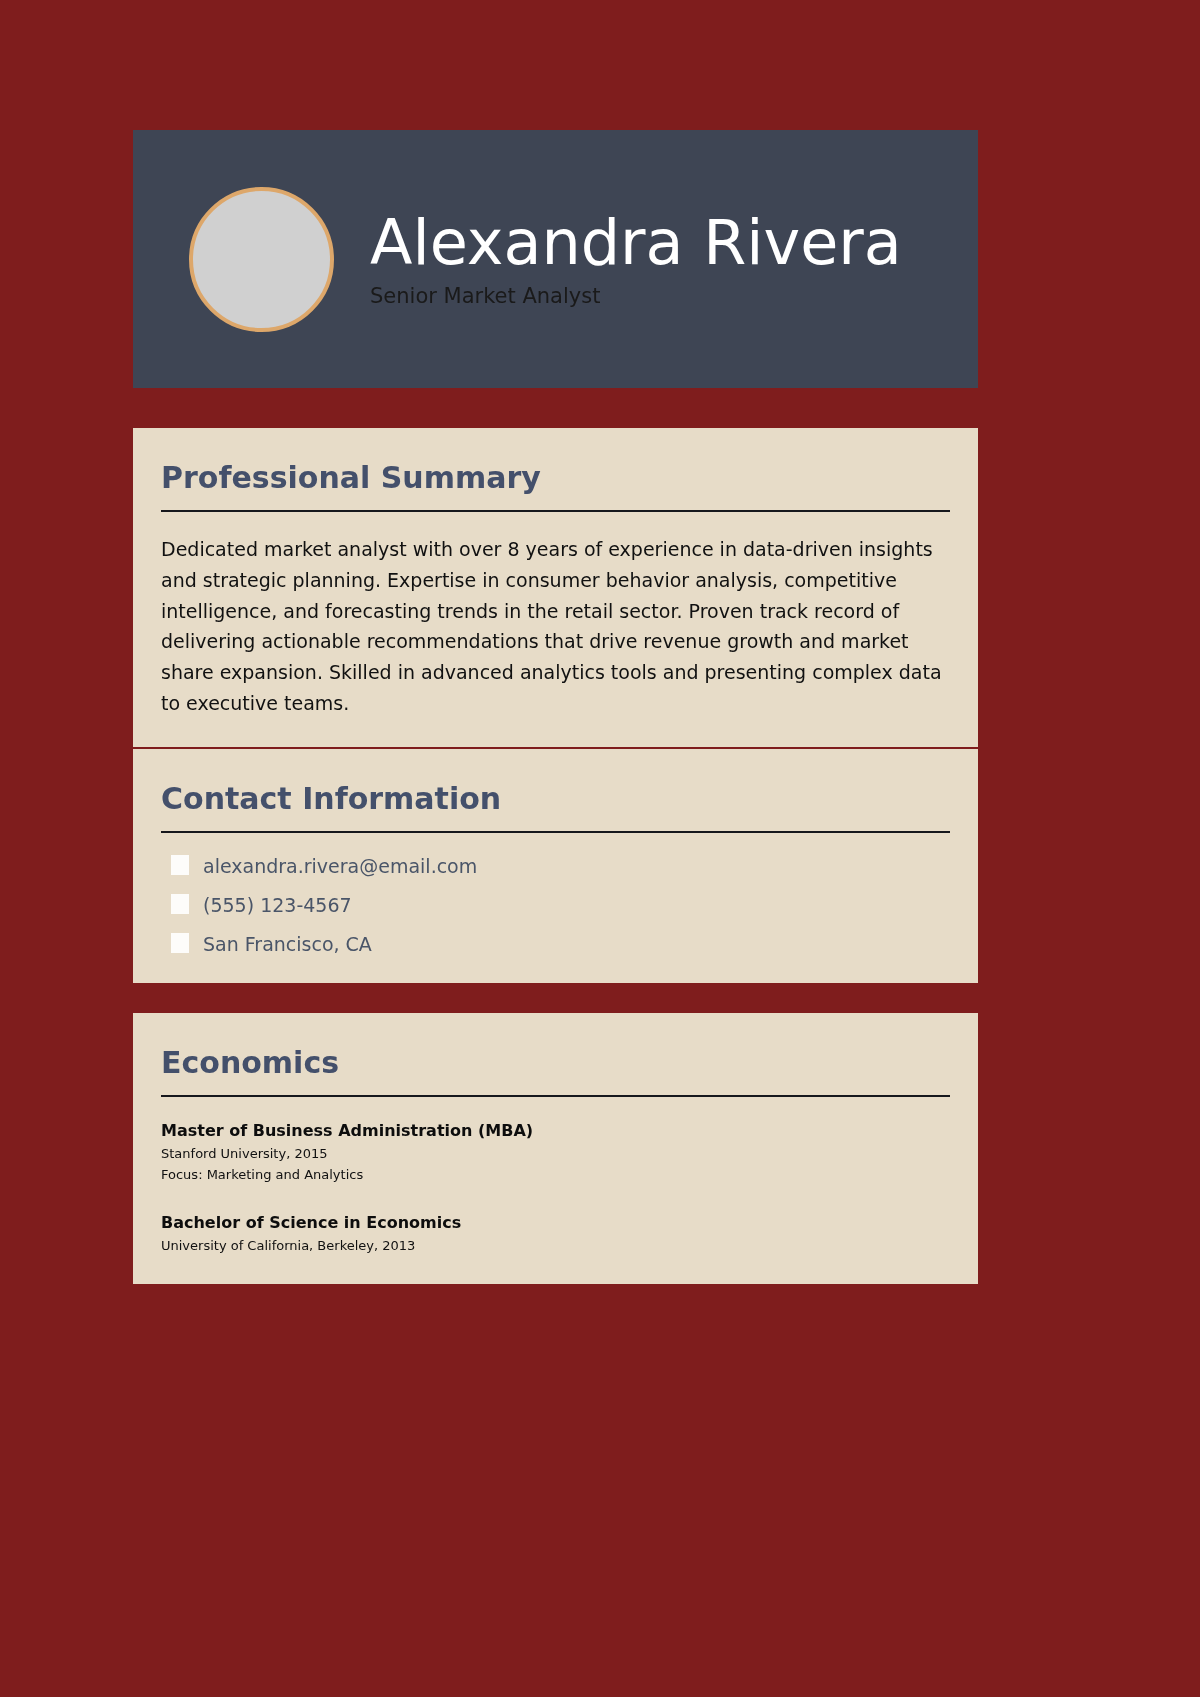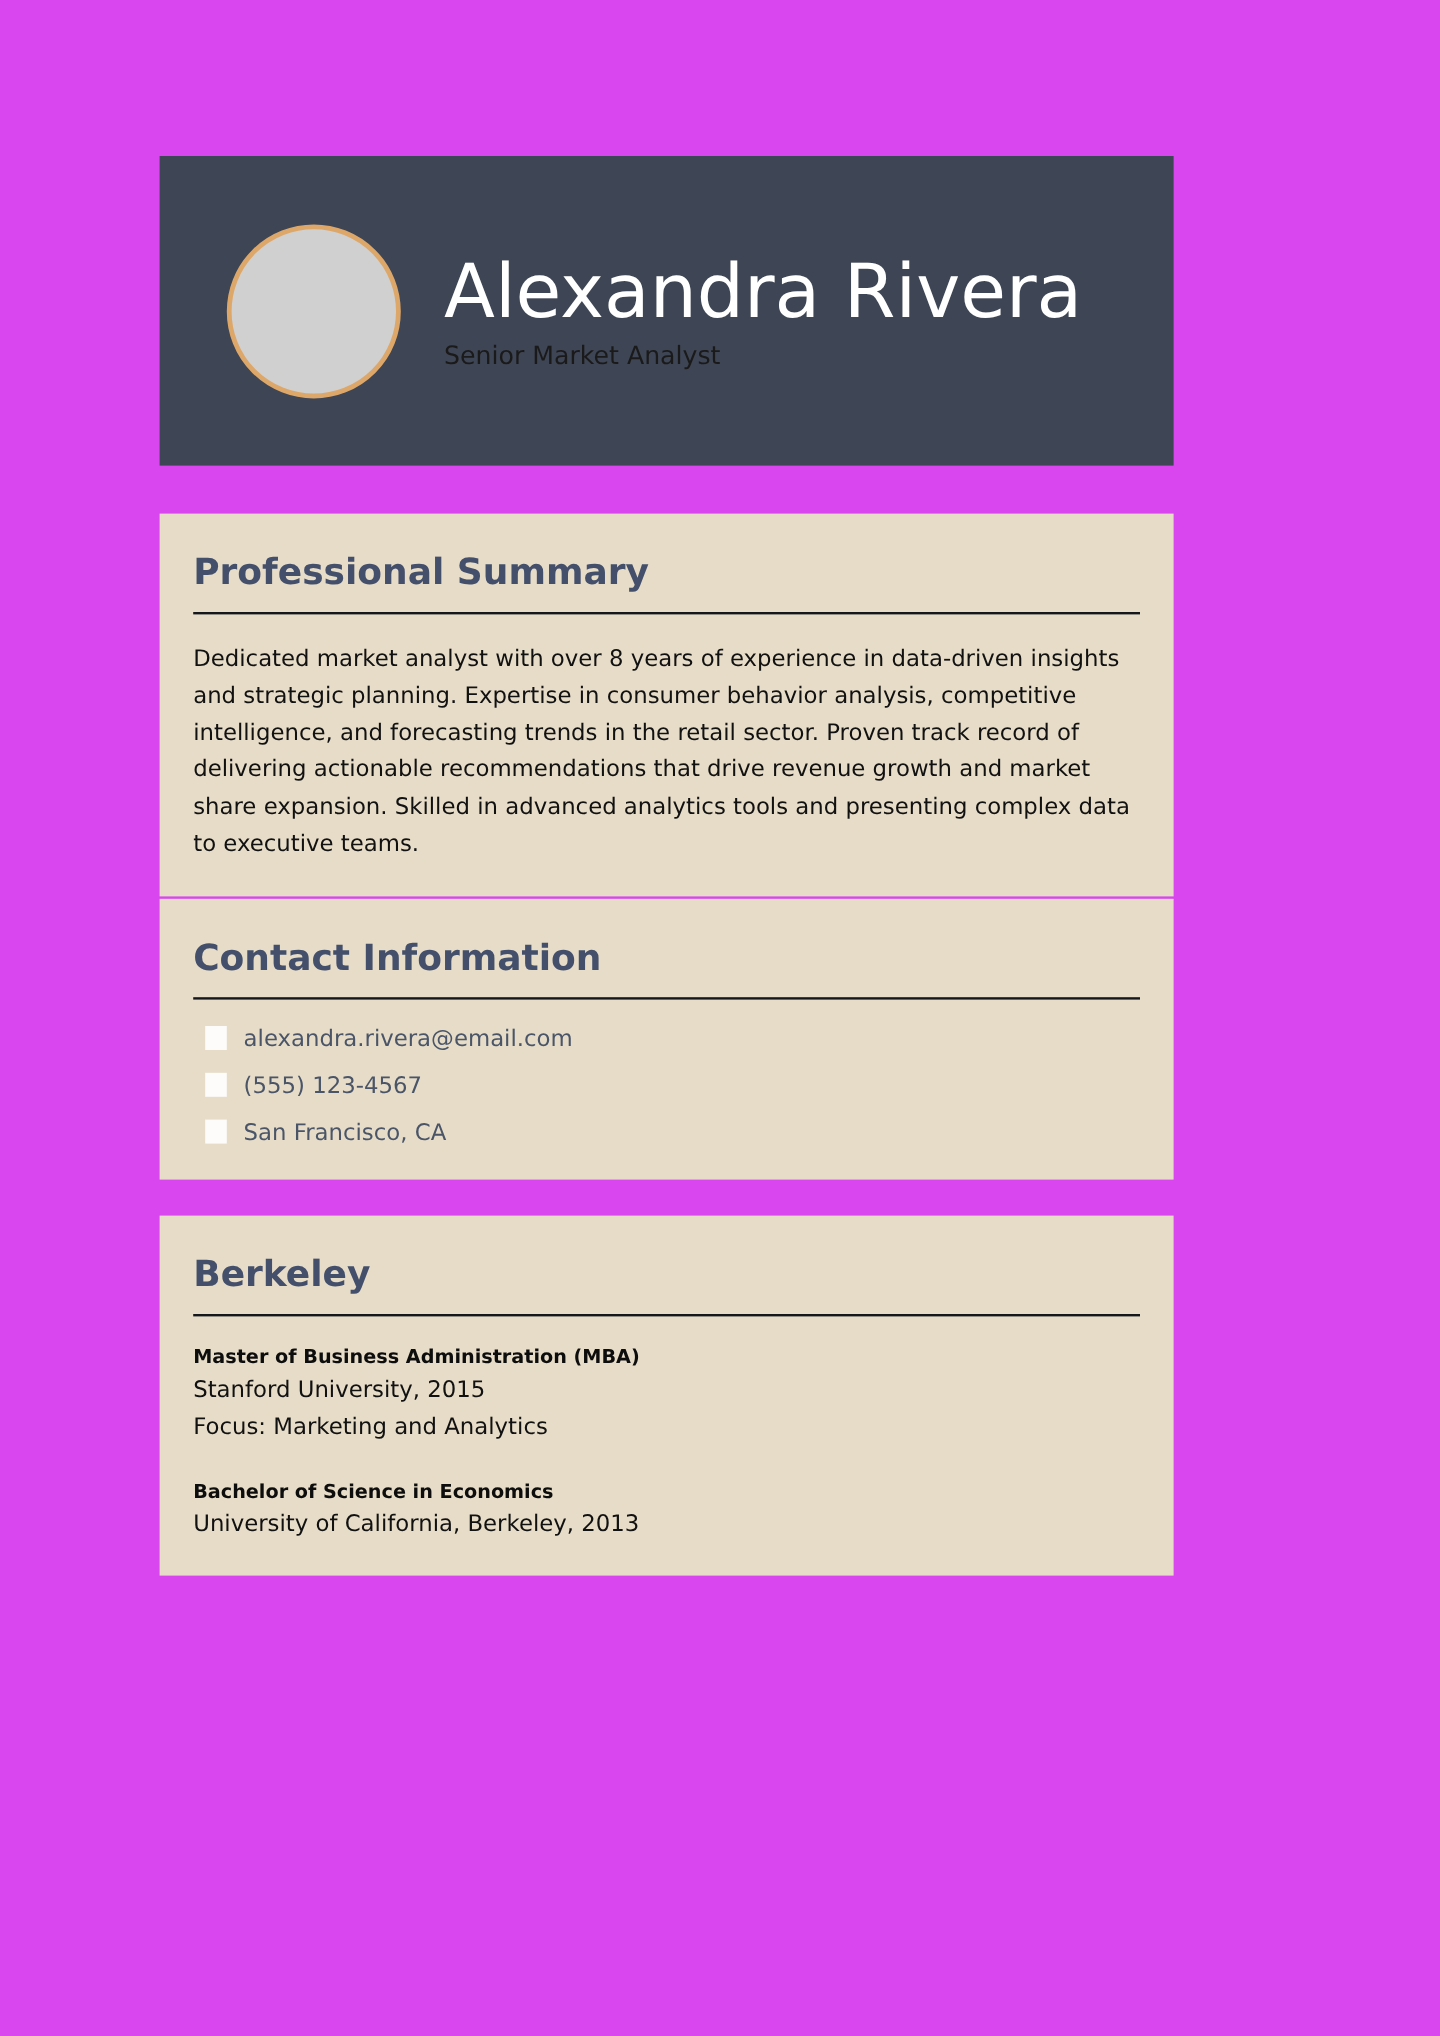--- a/index.html
+++ b/index.html
@@ -12,21 +12,21 @@
     height: 1697px;
     overflow: hidden;
     font-family: "DejaVu Sans", sans-serif;
     -webkit-font-smoothing: antialiased;
   }
 
   .page {
     width: 1200px;
     height: 1697px;
     position: relative;
-    background: #d946ef;
+    background: #7f1d1d;
     overflow: hidden;
   }
 
   
   .header {
     position: absolute;
     left: 133px;
     top: 130px;
     width: 845px;
     height: 258px;
@@ -125,21 +125,21 @@
   
   .edu-entry { margin-bottom: 26px; }
   .edu-entry:last-child { margin-bottom: 0; }
   .edu-degree {
     font-size: 16px;
     font-weight: bold;
     color: #0d0d0d;
     line-height: 1.5;
   }
   .edu-line {
-    font-size: 19px;
+    font-size: 13px;
     color: #111111;
     line-height: 1.62;
   }
 
   
   .skill-list {
     list-style: none;
     margin: 0;
     padding: 0;
   }
@@ -183,21 +183,21 @@
         <span class="contact-text">(555) 123-4567</span>
       </li>
       <li class="contact-item">
         <span class="contact-icon"></span>
         <span class="contact-text">San Francisco, CA</span>
       </li>
     </ul>
   </div>
 
   <div class="card" style="top:1013px;">
-    <div class="card-title">Berkeley</div>
+    <div class="card-title">Economics</div>
     <div class="rule"></div>
 
     <div class="edu-entry">
       <div class="edu-degree">Master of Business Administration (MBA)</div>
       <div class="edu-line">Stanford University, 2015</div>
       <div class="edu-line">Focus: Marketing and Analytics</div>
     </div>
 
     <div class="edu-entry">
       <div class="edu-degree">Bachelor of Science in Economics</div>

